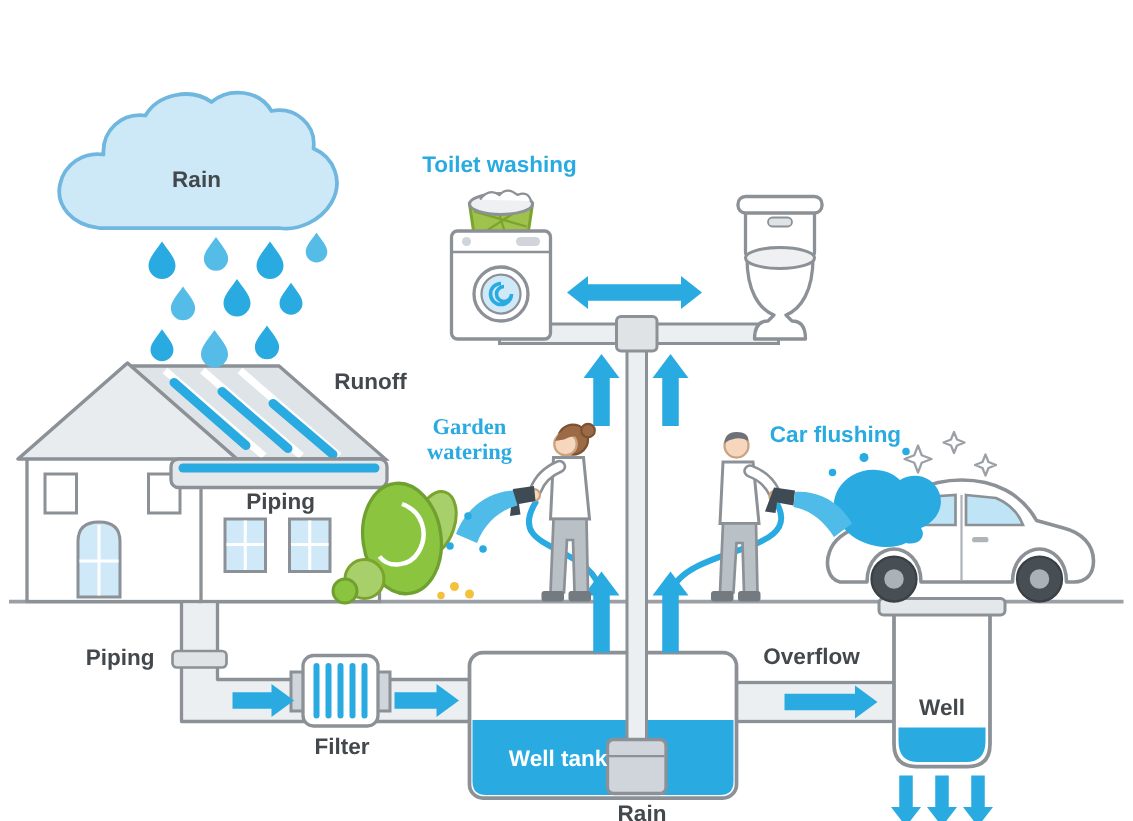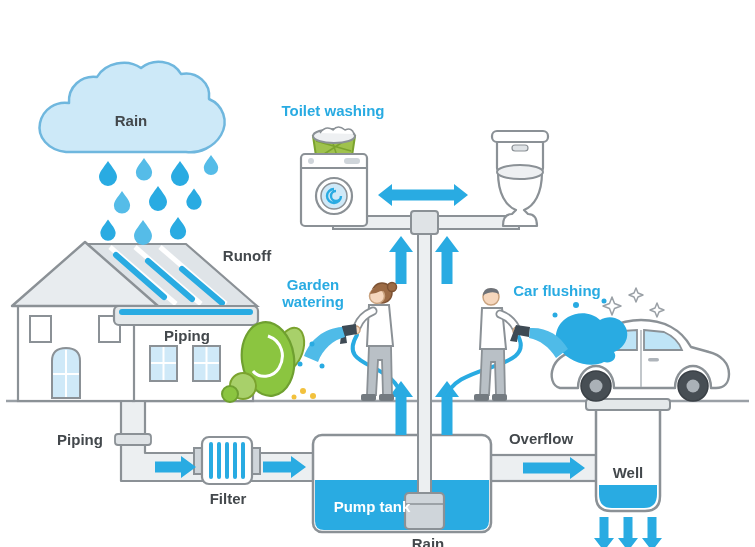--- a/index.html
+++ b/index.html
@@ -9,21 +9,21 @@
     margin-top:44px;
   }
   #art{position:absolute;left:0;top:0;}
   .lbl{
     position:absolute;transform:translate(-50%,-50%);
     font-weight:bold;font-size:15px;color:#43484c;
     white-space:nowrap;text-align:center;line-height:1.12;
   }
   .lbl.cyan{color:#29abe2;}
   .lbl.white{color:#ffffff;}
-  .lbl.wrap{white-space:normal;width:74px;}
+  .lbl.wrap{white-space:normal;width:74px;font-family:Liberation Serif, serif;}
 </style>
 </head>
 <body>
 
 <div id="canvas">
 
 <svg id="art" width="755" height="547" viewBox="0 0 755 547">
 
   <line x1="6" y1="357" x2="749" y2="357" stroke="#9aa0a6" stroke-width="2.5"></line>
 
@@ -244,18 +244,18 @@
 </svg>
 
 <div class="lbl" style="left:131px;top:77px">Rain</div>
 <div class="lbl cyan" style="left:333px;top:67px">Toilet washing</div>
 <div class="lbl" style="left:247px;top:212px">Runoff</div>
 <div class="lbl cyan wrap" style="left:313px;top:250px">Garden watering</div>
 <div class="lbl cyan" style="left:557px;top:247px">Car flushing</div>
 <div class="lbl" style="left:187px;top:292px">Piping</div>
 <div class="lbl" style="left:80px;top:396px">Piping</div>
 <div class="lbl" style="left:228px;top:455px">Filter</div>
-<div class="lbl white" style="left:372px;top:463px">Pump tank</div>
+<div class="lbl white" style="left:372px;top:463px">Well tank</div>
 <div class="lbl" style="left:428px;top:500px">Rain</div>
 <div class="lbl" style="left:541px;top:395px">Overflow</div>
 <div class="lbl" style="left:628px;top:429px">Well</div>
 
 </div>
 
 </body></html>

